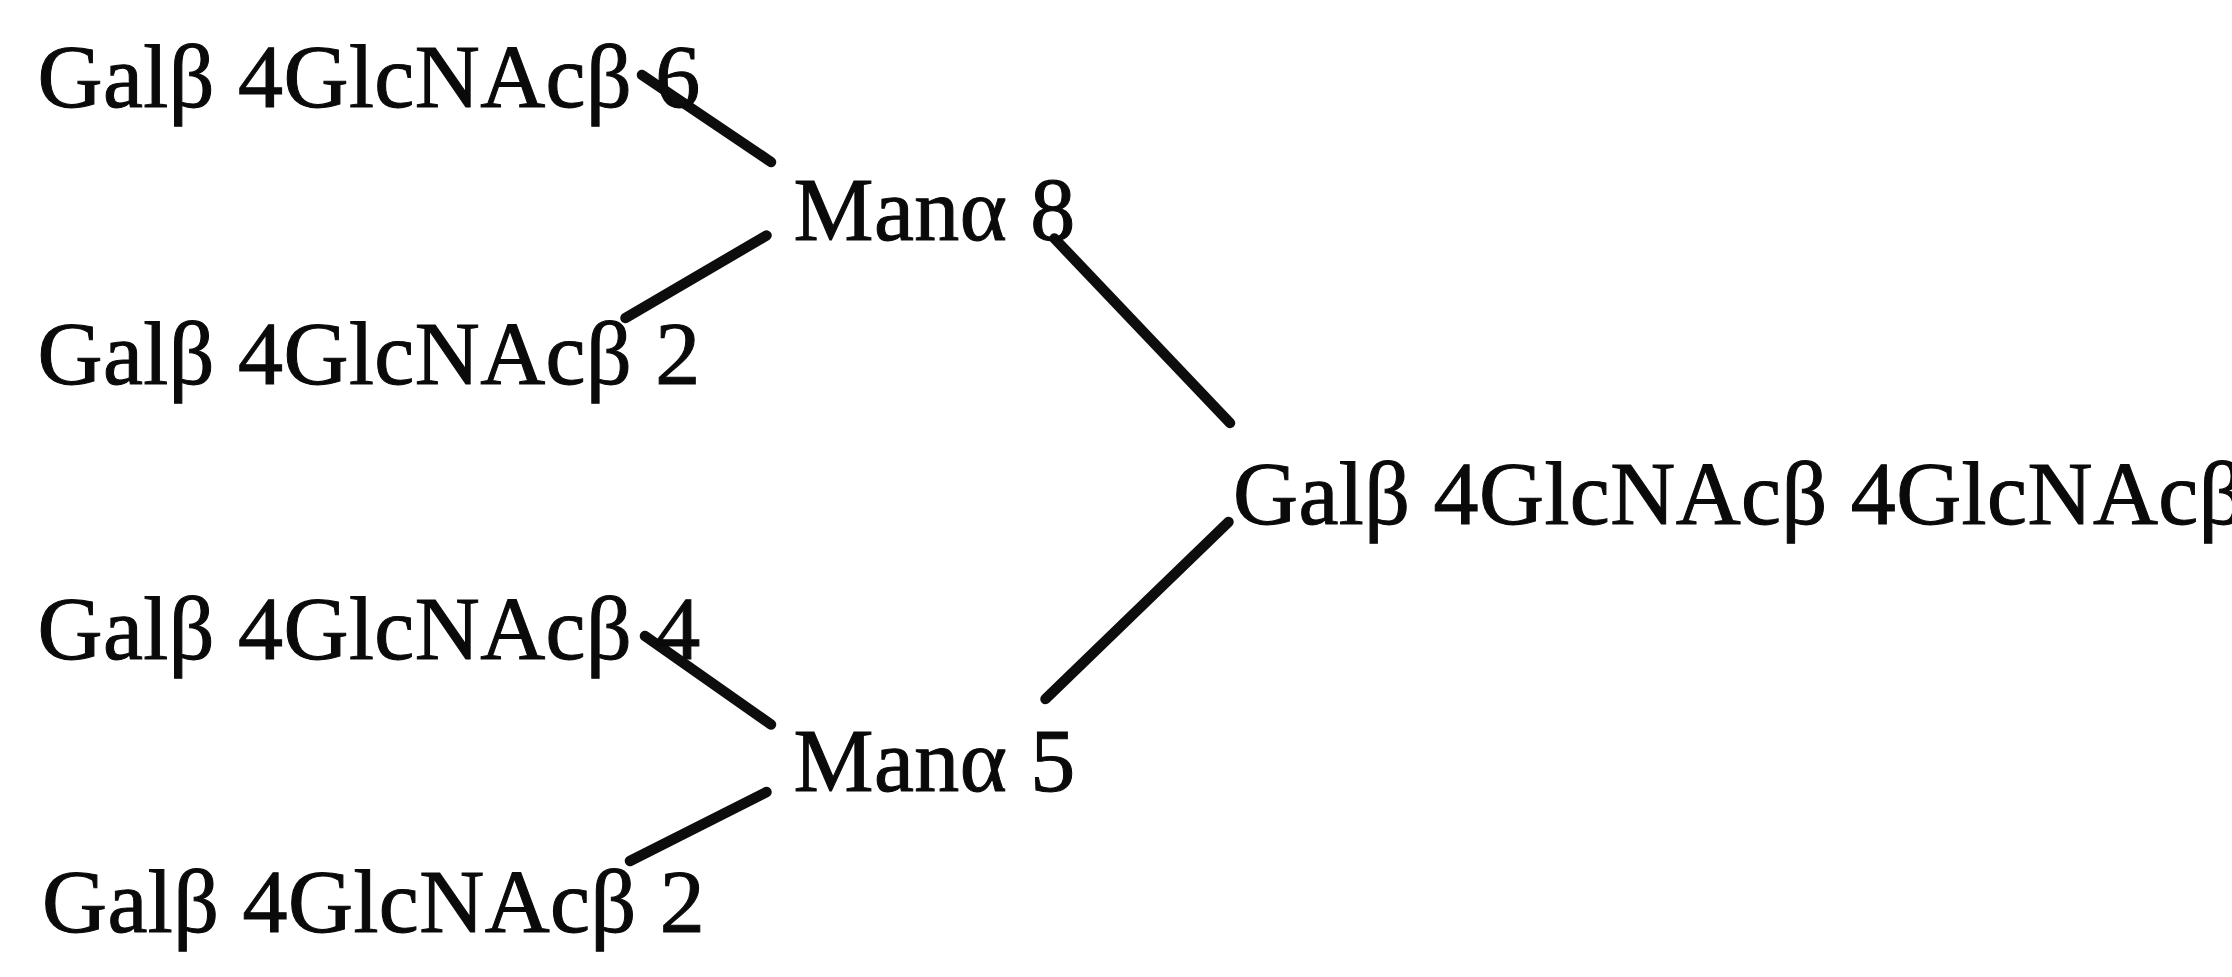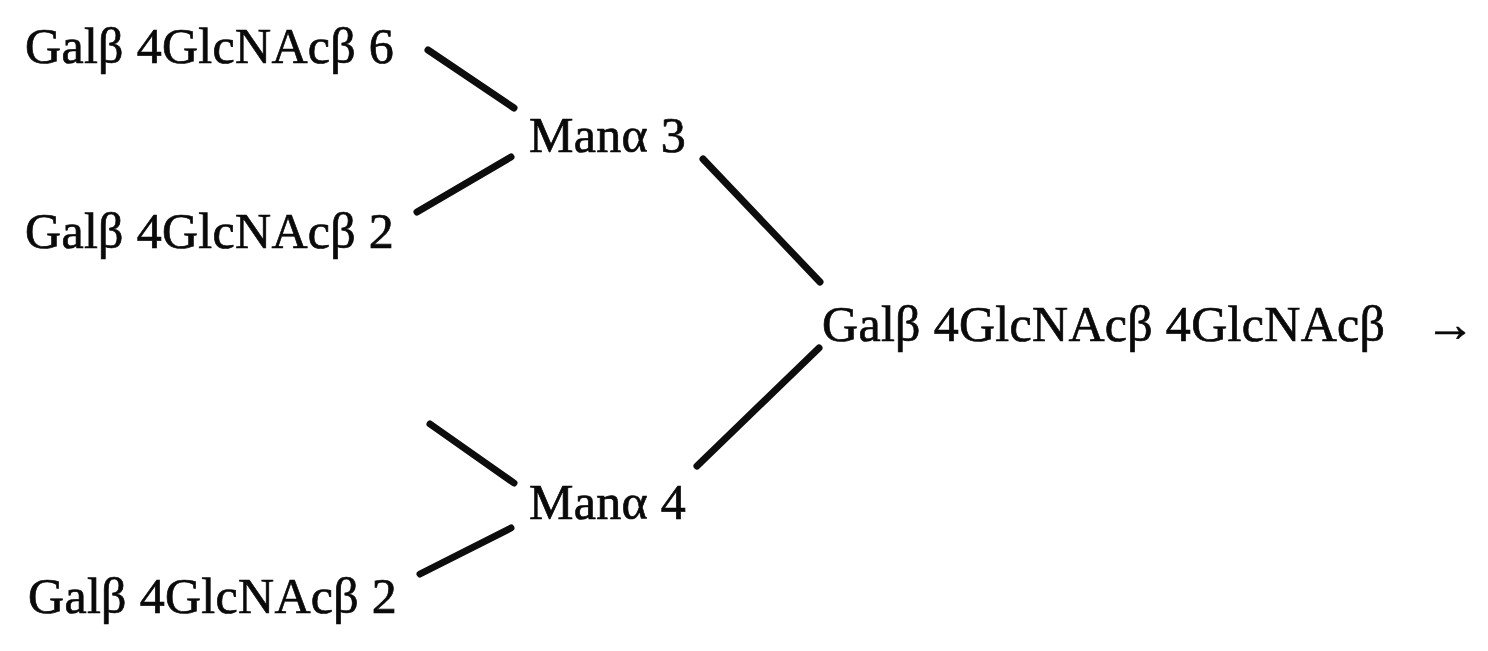--- a/index.html
+++ b/index.html
@@ -22,21 +22,21 @@
     top: 0;
   }
   .edges line {
     stroke: #0d0d0d;
     stroke-width: 7;
     stroke-linecap: round;
   }
   .node {
     position: absolute;
     white-space: nowrap;
-    font-size: 50px;
+    font-size: 60px;
     line-height: 1;
     letter-spacing: 0.3px;
     -webkit-text-stroke: 0.7px #0a0a0a;
   }
   .node-branch-upper-6 { left: 25px;  top: 21px;  }
   .node-branch-upper-2 { left: 25px;  top: 206px; }
   .node-man-alpha-6    { left: 529px; top: 110px; }
   .node-branch-lower-4 { left: 25px;  top: 389px; }
   .node-branch-lower-2 { left: 28px;  top: 571px; }
   .node-man-alpha-3    { left: 529px; top: 477px; }
@@ -57,25 +57,26 @@
     <line x1="703" y1="159" x2="820" y2="282"></line>
     <line x1="430" y1="424" x2="514" y2="483"></line>
     <line x1="420" y1="574" x2="511" y2="528"></line>
     <line x1="697" y1="466" x2="819" y2="348"></line>
   </svg>
 
   <span class="node node-branch-upper-6">Galβ 4GlcNAcβ 6</span>
 
   <span class="node node-branch-upper-2">Galβ 4GlcNAcβ 2</span>
 
-  <span class="node node-man-alpha-6">Manα 3</span>
+  <span class="node node-man-alpha-6">Manα 8</span>
 
+  <span class="node node-branch-lower-4">Galβ 4GlcNAcβ 4</span>
 
   <span class="node node-branch-lower-2">Galβ 4GlcNAcβ 2</span>
 
-  <span class="node node-man-alpha-3">Manα 4</span>
+  <span class="node node-man-alpha-3">Manα 5</span>
 
   <span class="node node-core">
     <span>Galβ 4GlcNAcβ 4GlcNAcβ</span>
     <span class="core-arrow">→</span>
   </span>
 
 </div>
 
 </body></html>

